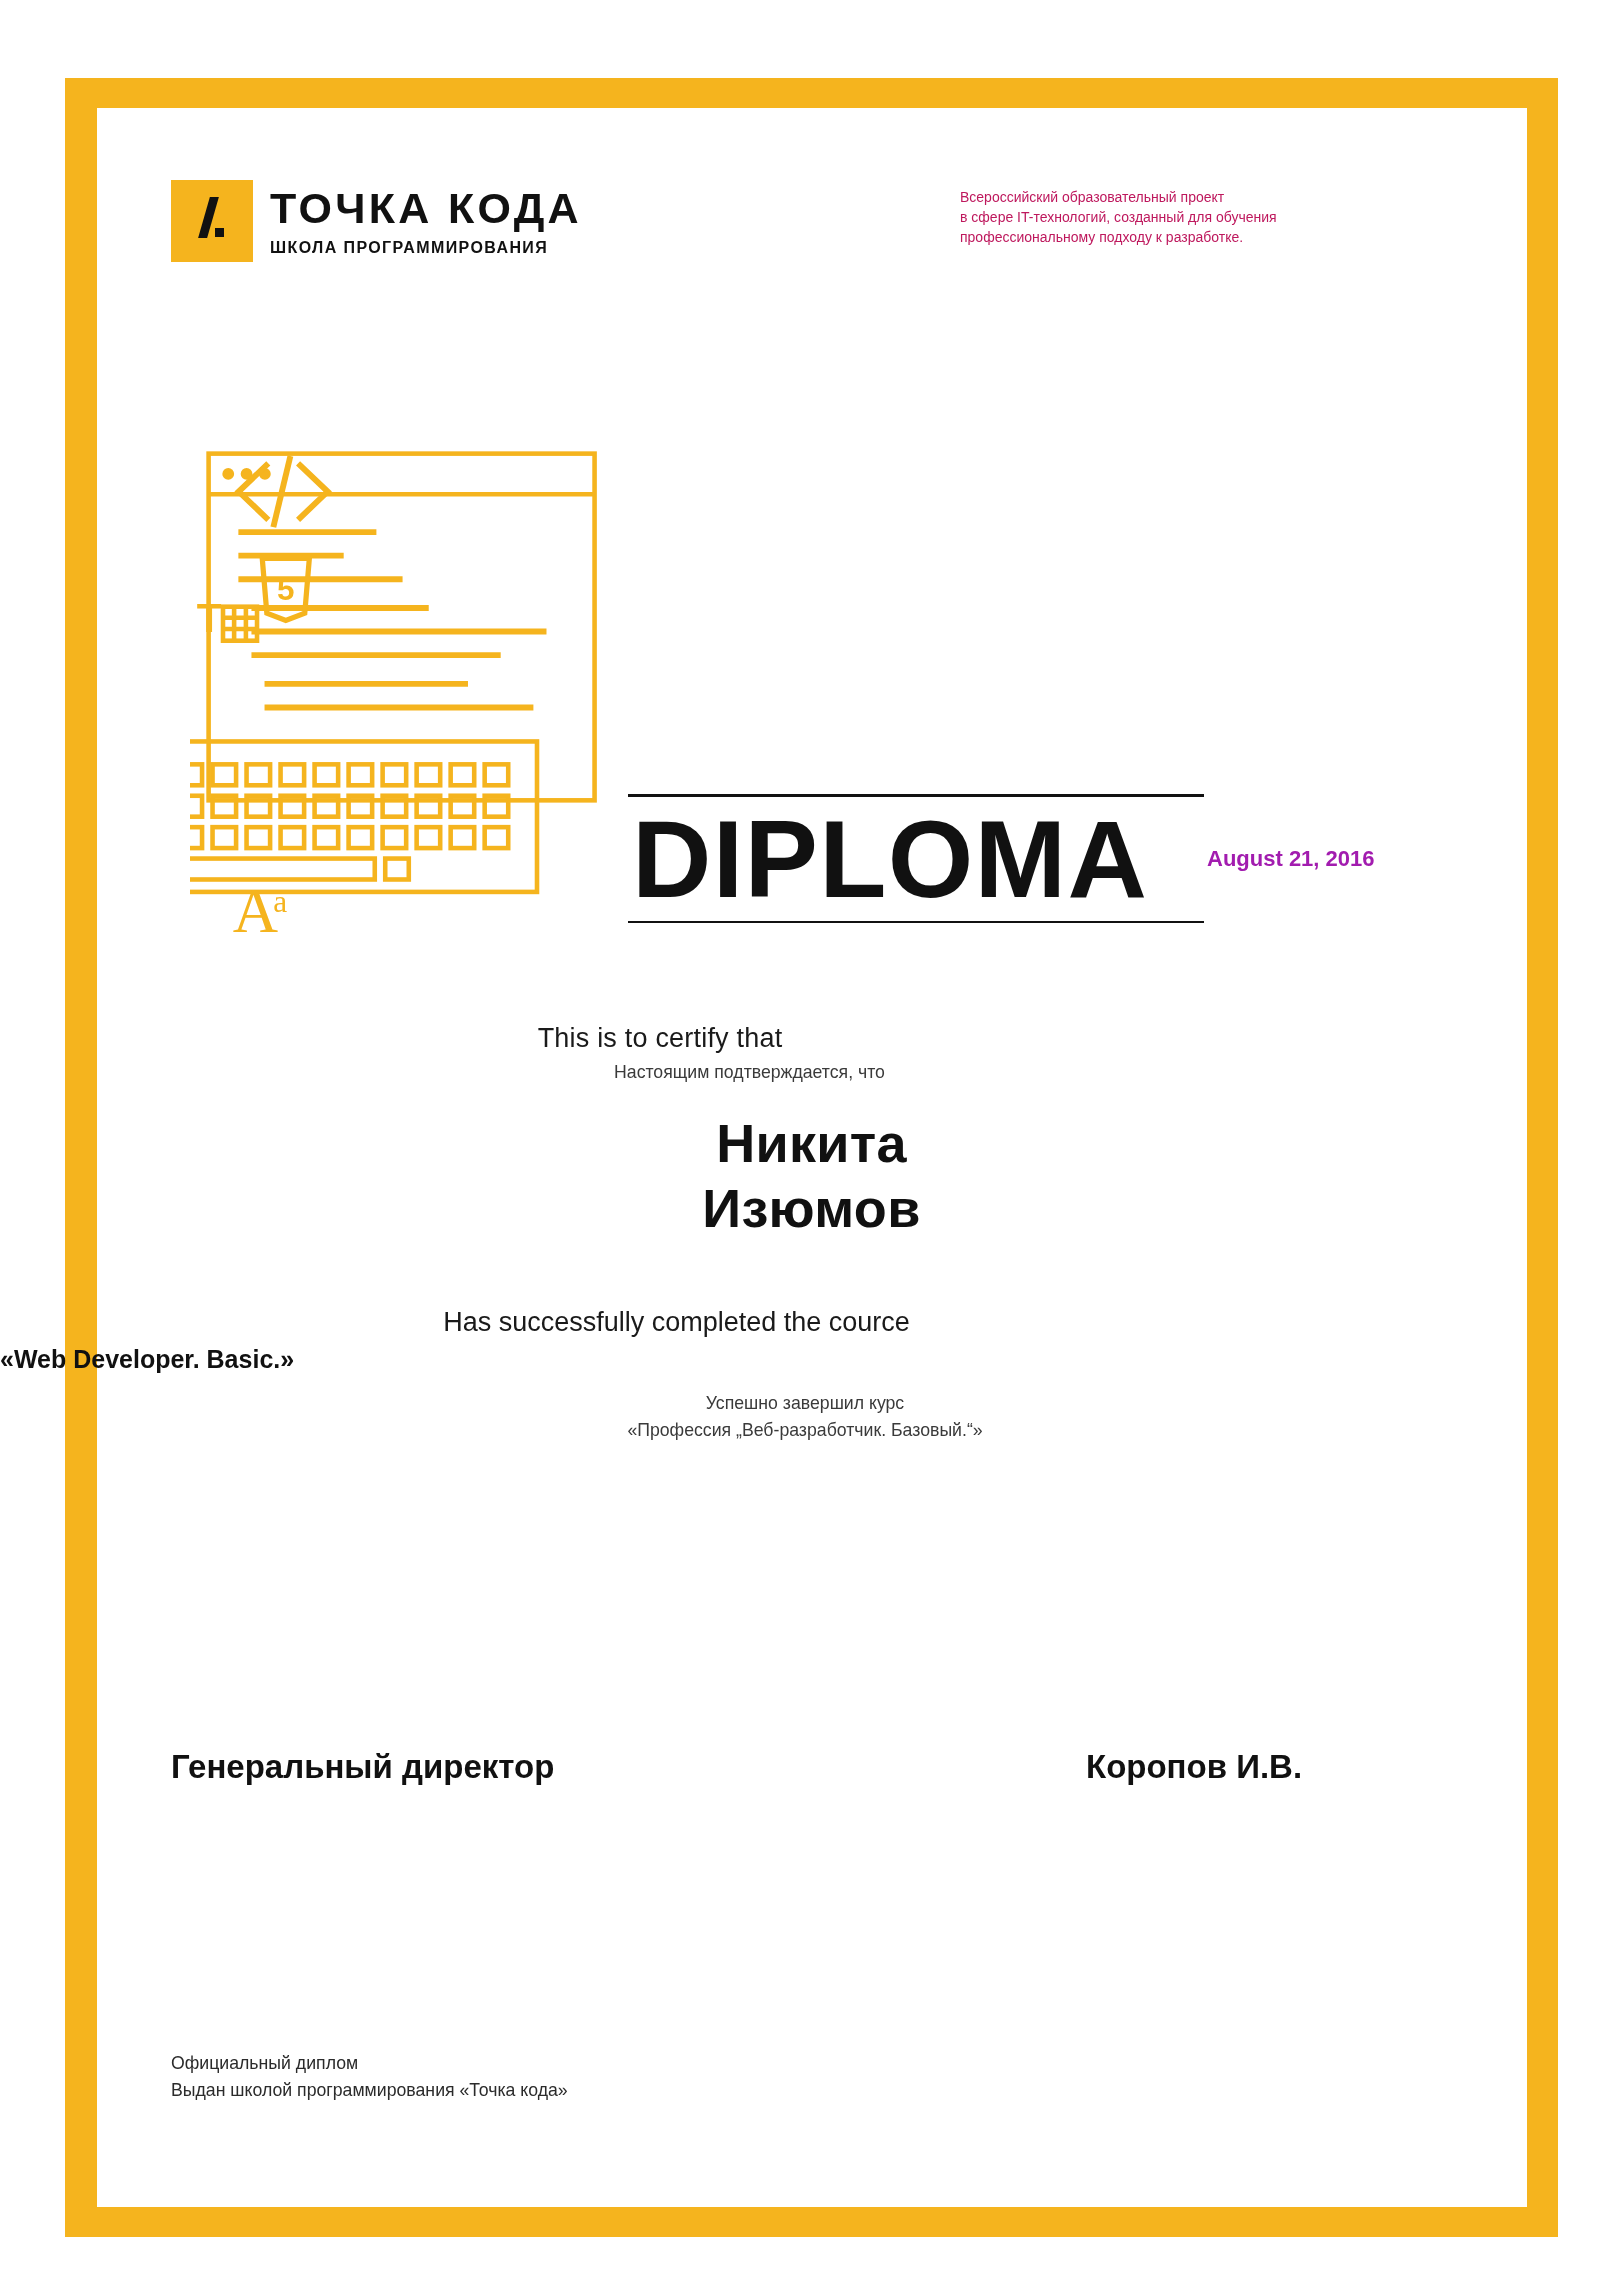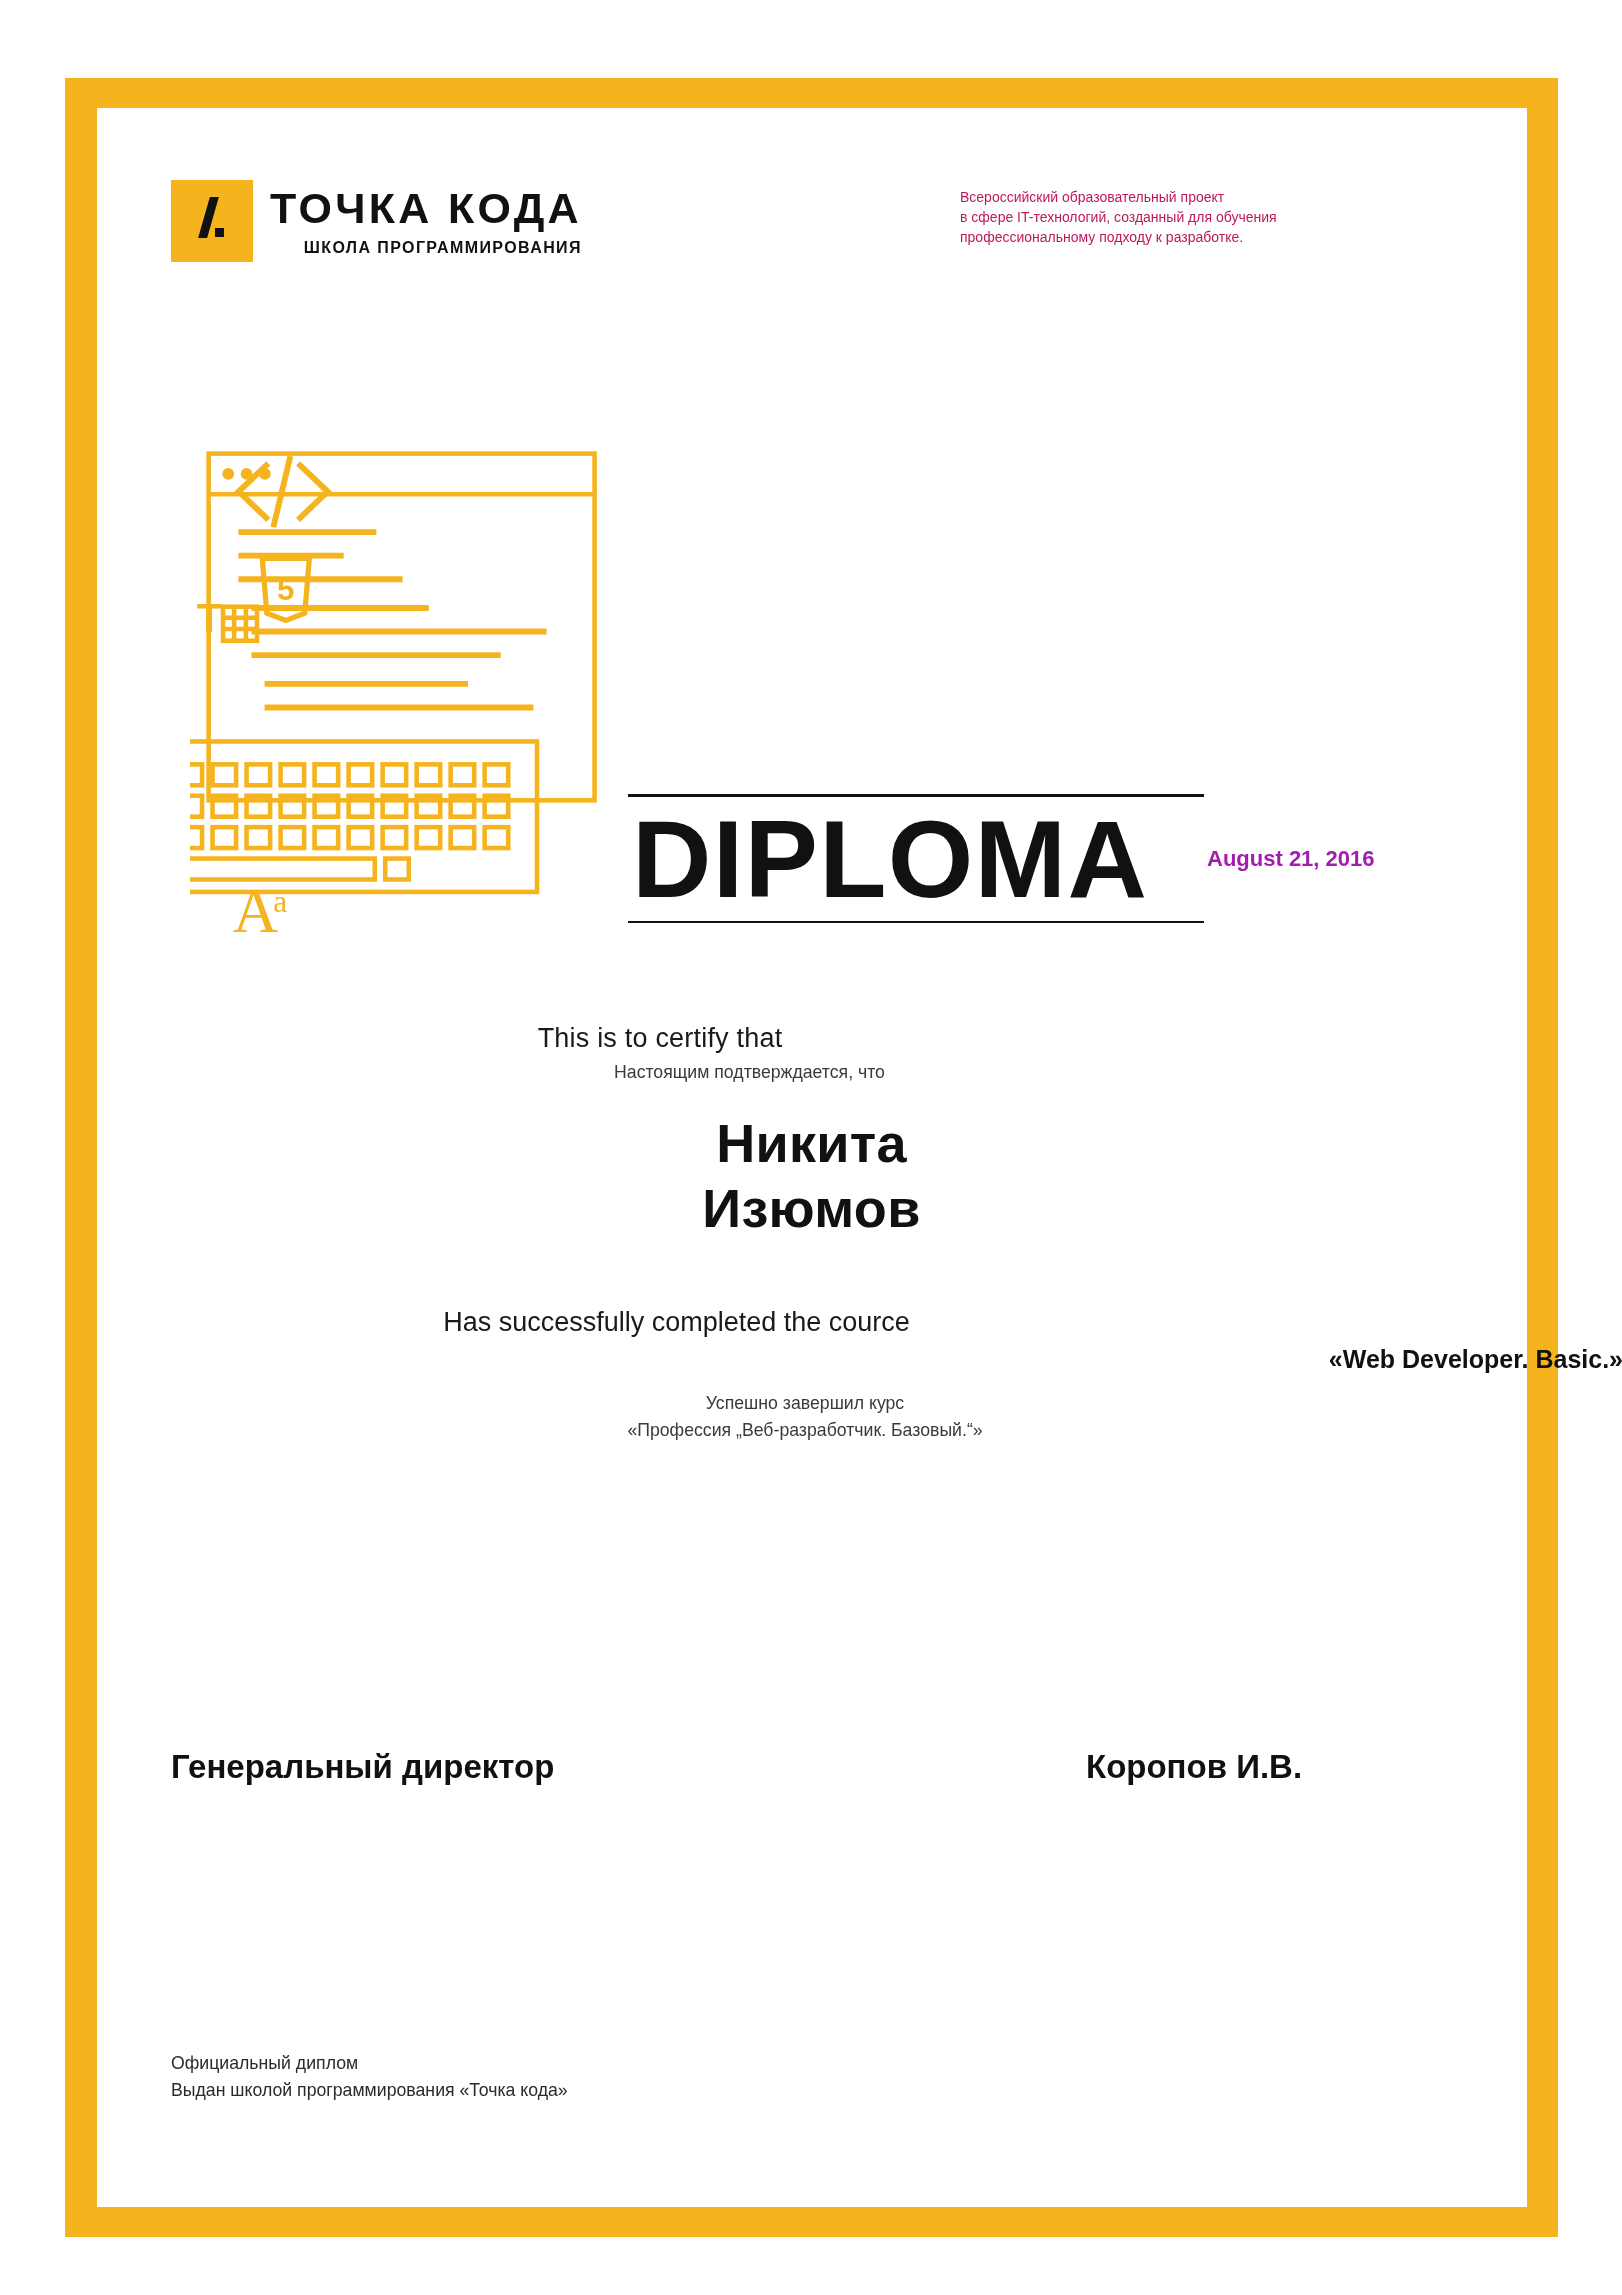--- a/index.html
+++ b/index.html
@@ -93,21 +93,20 @@
     line-height: 1;
     white-space: nowrap;
   }
   .logo-sub {
     margin-top: 9.2px;
     font-size: 16px;
     font-weight: 700;
     letter-spacing: 1.4px;
     color: #111111;
     white-space: nowrap;
-    text-align: right;
   }
   .header-desc {
     position: absolute;
     left: 789px;
     top: 6.5px;
     width: 628px;
     font-size: 14px;
     line-height: 1.45;
     color: #be185d;
   }
@@ -191,21 +190,21 @@
     width: 1353px;
     text-align: center;
     font-size: 27px;
     color: #1a1a1a;
   }
   .course-en-title {
     position: absolute;
     left: 0;
     top: 1330px;
     width: 1623px;
-    text-align: right;
+    text-align: left;
     font-size: 25px;
     font-weight: 700;
     color: #111111;
   }
   .course-ru {
     position: absolute;
     left: 0;
     top: 1375px;
     width: 1610px;
     text-align: center;

